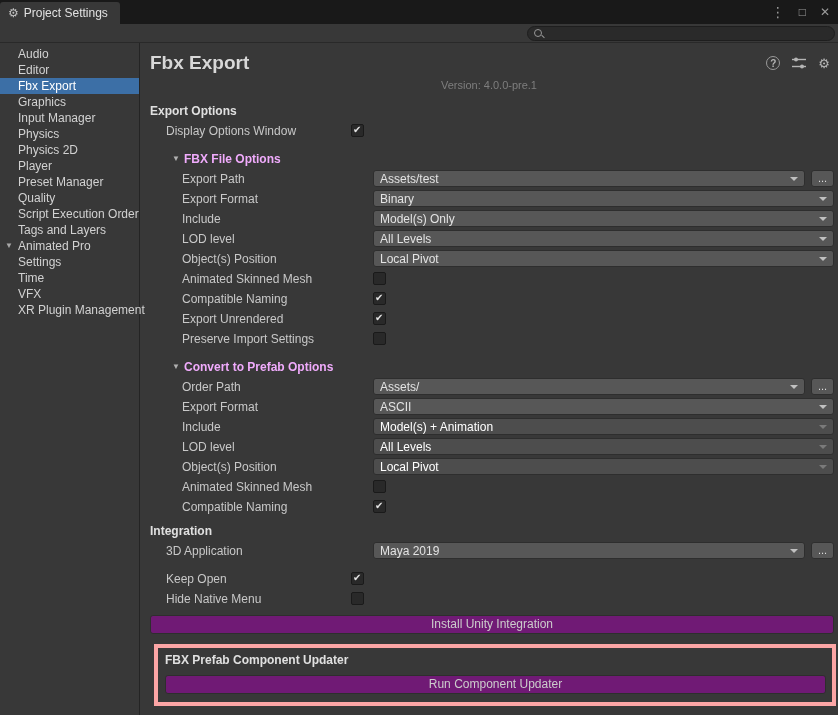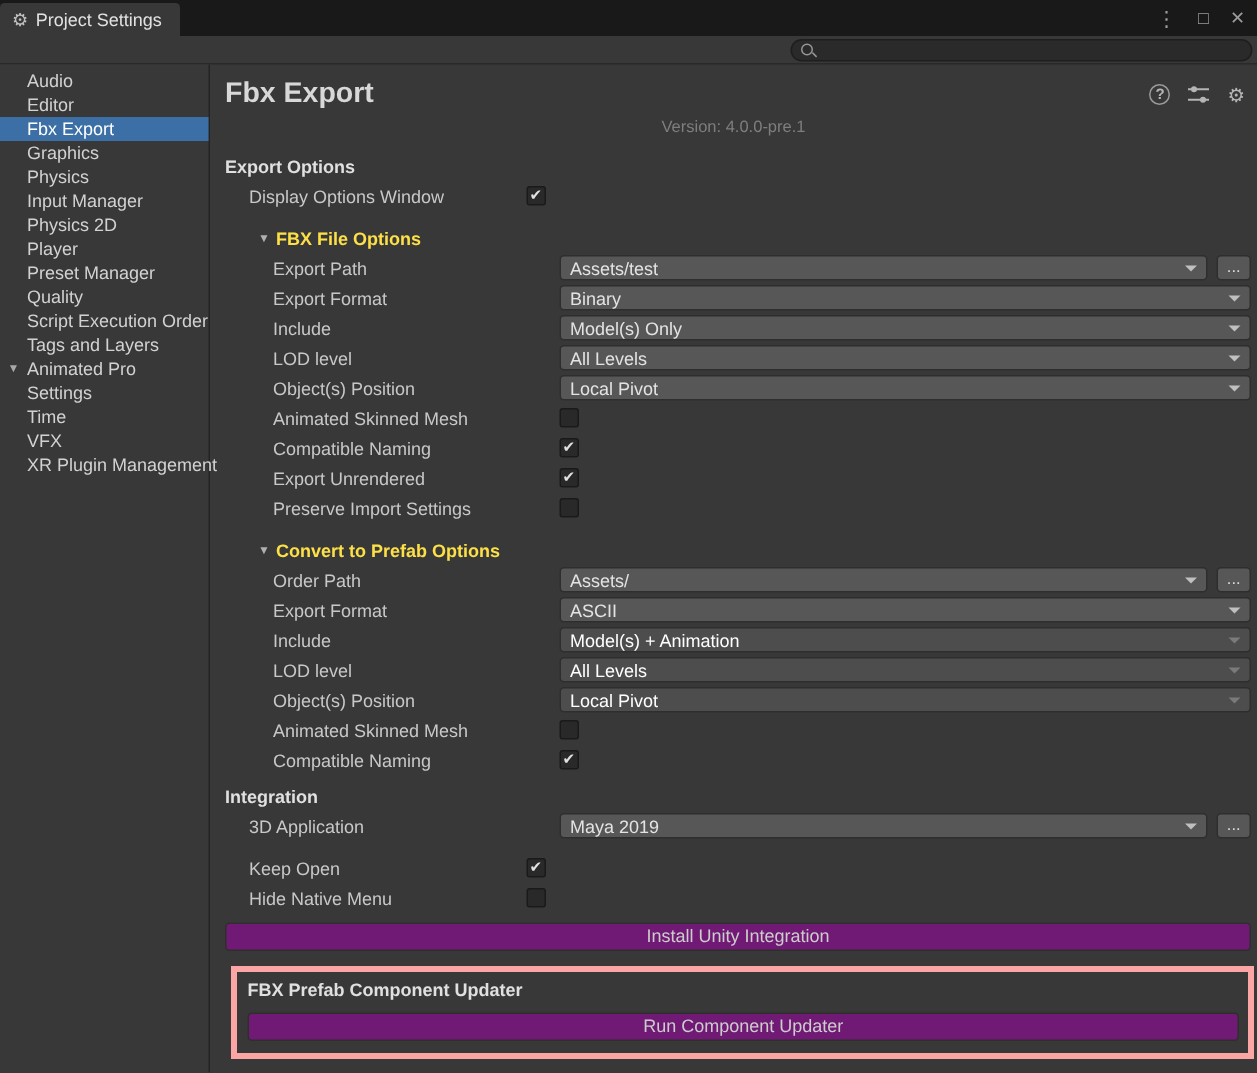--- a/index.html
+++ b/index.html
@@ -47,21 +47,21 @@
   .help-circ { width:14px; height:14px; border:1px solid #9a9a9a; border-radius:50%; font-size:10px; font-weight:bold;
                display:flex; align-items:center; justify-content:center; color:#b5b5b5; }
   .gear-ic { font-size:13px; }
   .version { text-align:center; font-size:11px; color:#7e7e7e; margin:5px 0 10px; }
 
   
   .row { position:relative; height:20px; }
   .gap8 { margin-top:8px; }
   .sechdr { position:absolute; left:10px; top:3px; font-weight:bold; color:#e0e0e0; }
   .fold-tri { position:absolute; left:32px; top:5px; font-size:8px; color:#b0b0b0; }
-  .fold-lbl { position:absolute; left:44px; top:3px; font-weight:bold; color:#fde047; }
+  .fold-lbl { position:absolute; left:44px; top:3px; font-weight:bold; color:#f0abfc; }
   .lbl1 { position:absolute; left:26px; top:3px; color:#c8c8c8; }
   .lbl2 { position:absolute; left:42px; top:3px; color:#c8c8c8; }
   .ctl { position:absolute; left:233px; right:4px; top:1px; display:flex; gap:6px; align-items:center; }
 
   .dd { flex:1; height:17px; background:#575757; border:1px solid #2e2e2e; border-radius:3px;
         display:flex; align-items:center; padding:0 6px; color:#e3e3e3; position:relative; cursor:default; min-width:0; }
   .dd-text { flex:1; overflow:hidden; white-space:nowrap; }
   .dd-arrow { width:0; height:0; border-left:4px solid transparent; border-right:4px solid transparent;
               border-top:4px solid #c0c0c0; margin-left:4px; flex:none; }
   .dd.disabled { background:#4d4d4d; color:#ffffff; }
@@ -108,22 +108,22 @@
   </div>
 </div>
 
 <div class="content">
 
   <div class="sidebar">
     <div class="side-item"><span>Audio</span></div>
     <div class="side-item"><span>Editor</span></div>
     <div class="side-item selected"><span>Fbx Export</span></div>
     <div class="side-item"><span>Graphics</span></div>
+    <div class="side-item"><span>Input Manager</span></div>
     <div class="side-item"><span>Physics</span></div>
-    <div class="side-item"><span>Input Manager</span></div>
     <div class="side-item"><span>Physics 2D</span></div>
     <div class="side-item"><span>Player</span></div>
     <div class="side-item"><span>Preset Manager</span></div>
     <div class="side-item"><span>Quality</span></div>
     <div class="side-item"><span>Script Execution Order</span></div>
     <div class="side-item"><span>Tags and Layers</span></div>
     <div class="side-item">
       <span class="si-fold">▼</span>
       <span>Animated Pro</span>
     </div>

